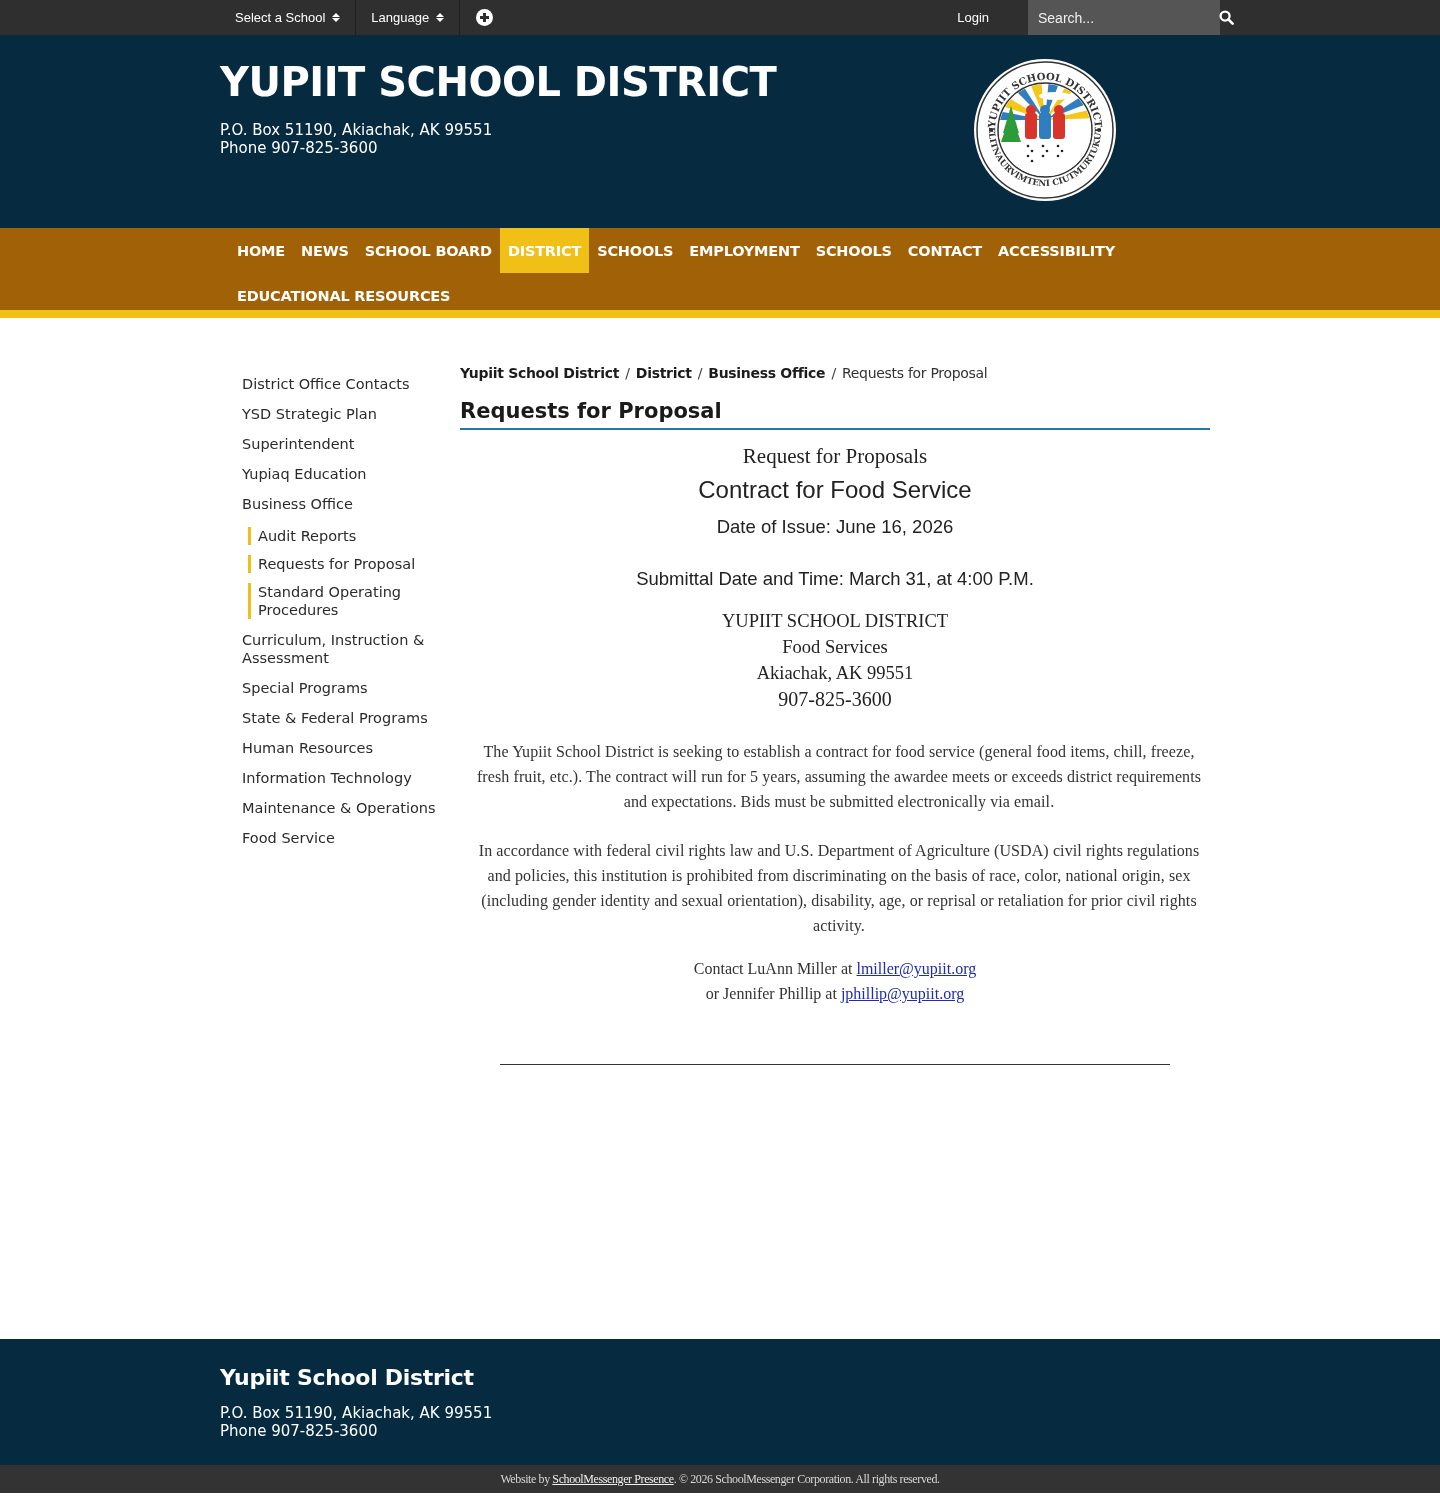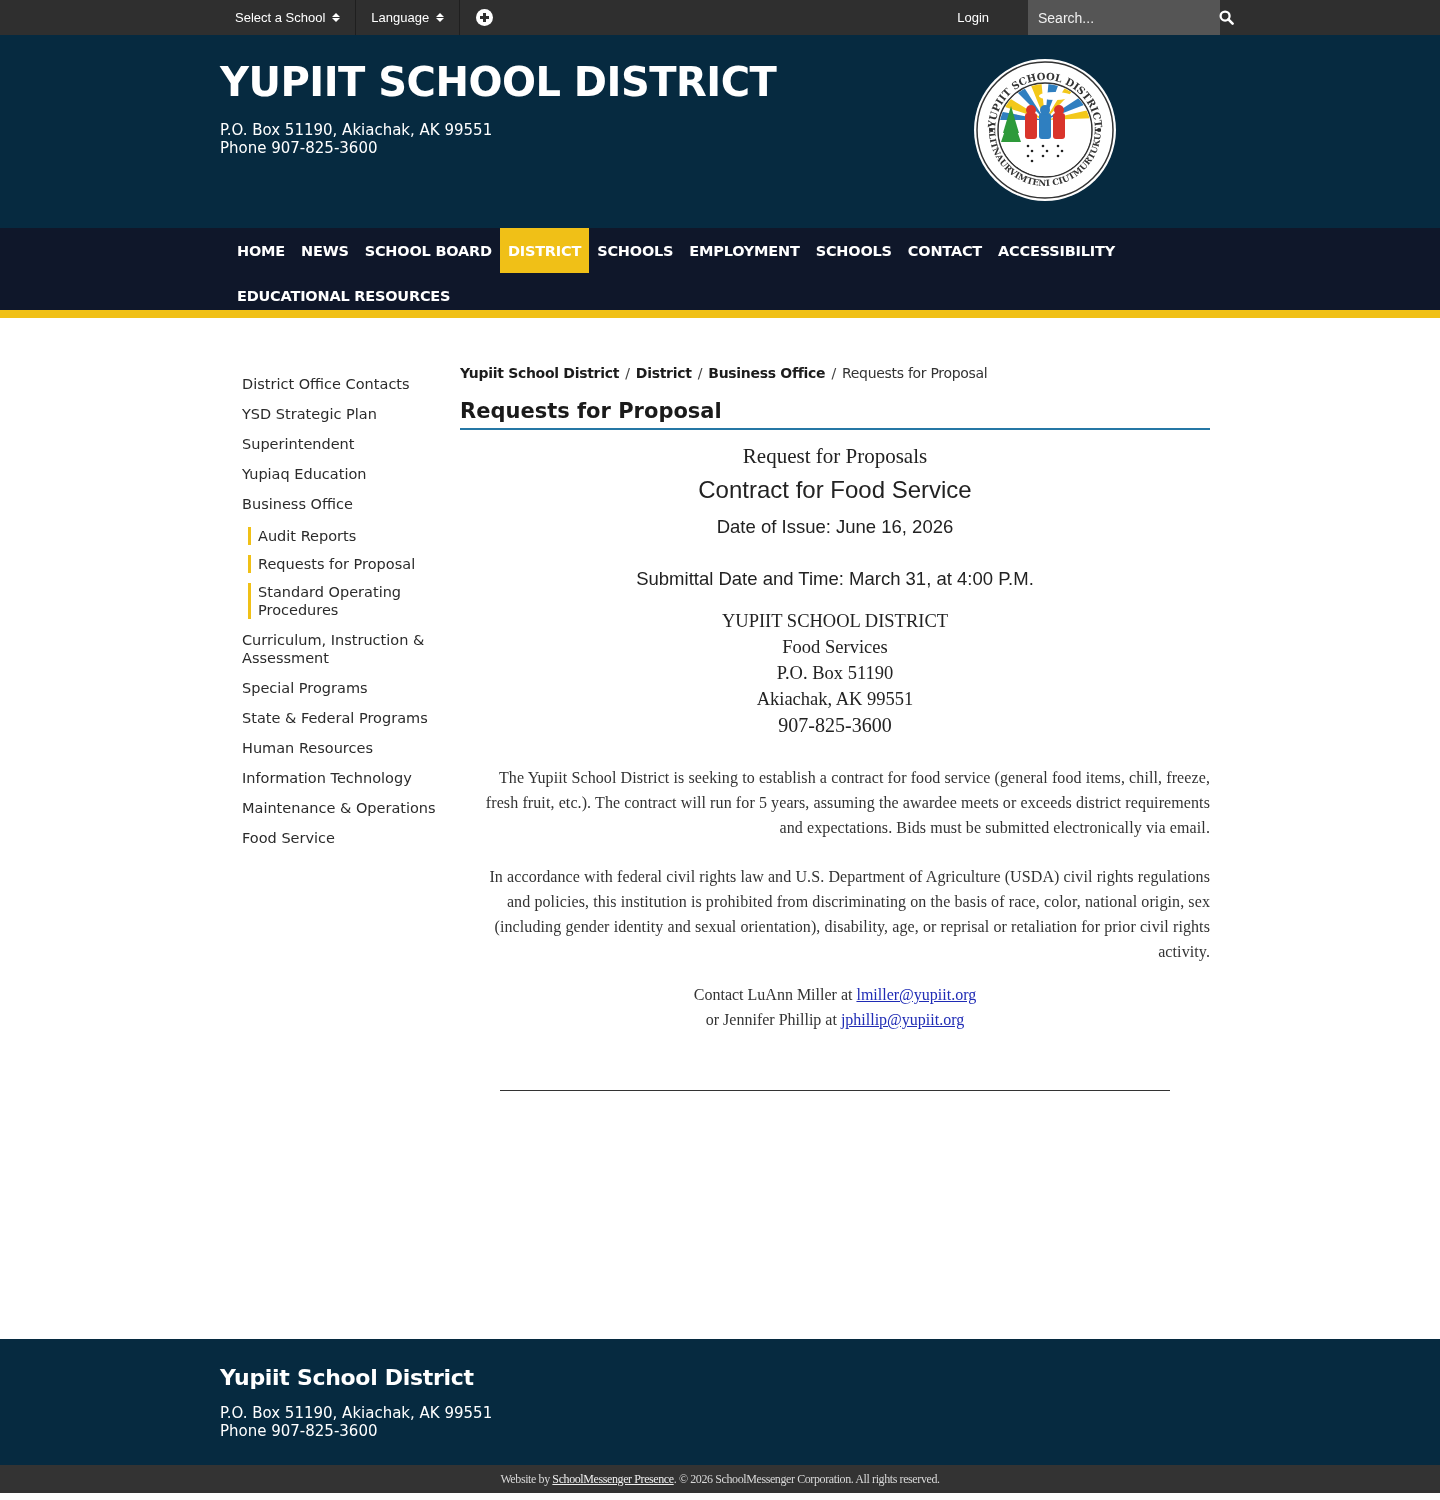--- a/index.html
+++ b/index.html
@@ -27,21 +27,21 @@
   .tb-search .search-btn { width: 20px; height: 20px; display: flex; align-items: center; justify-content: center; cursor: pointer; }
 
   
   .header { height: 193px; background: #062a40; position: relative; }
   .header-inner { position: absolute; left: 220px; top: 0; width: 1000px; height: 193px; }
   .site-title { position: absolute; left: 0; top: 24px; color: #fff; font-family: "DejaVu Sans", sans-serif; font-weight: bold; font-size: 40px; letter-spacing: -0.5px; }
   .header-addr { position: absolute; left: 0; top: 86px; color: #fff; font-size: 15px; line-height: 18px; font-family: "DejaVu Sans", sans-serif; }
   .seal { position: absolute; left: 753px; top: 23px; width: 144px; height: 144px; }
 
   
-  .mainnav { background: #0f172a; height: 90px; border-bottom: 8px solid #f0c017; position: relative; }
+  .mainnav { background: #a16207; height: 90px; border-bottom: 8px solid #f0c017; position: relative; }
   .mainnav-inner { position: absolute; left: 229px; top: 0; width: 1000px; display: flex; flex-wrap: wrap; }
   .nav-item { height: 45px; padding: 0 8px; display: flex; align-items: center; color: #fff; font-family: "DejaVu Sans", sans-serif; font-weight: bold; font-size: 14.5px; letter-spacing: -0.2px; cursor: pointer; }
   .nav-item.active { background: #f0c017; }
 
   
   .content { position: relative; height: 1021px; }
   .sidebar { position: absolute; left: 242px; top: 57px; width: 200px; font-family: "DejaVu Sans", sans-serif; font-size: 14.5px; color: #2b2b2b; }
   .side-item { line-height: 18px; margin-bottom: 12px; cursor: pointer; }
   .side-sub { border-left: 3px solid #f0c017; padding-left: 7px; margin-left: 6px; line-height: 18px; margin-bottom: 12px; cursor: pointer; }
   .side-sub + .side-sub { margin-top: -2px; }
@@ -55,21 +55,21 @@
 
   .doc { text-align: center; color: #222; }
   .bid { margin-top: 26px; font-family: "DejaVu Sans", sans-serif; font-size: 14px; color: #333; }
   .rfp { margin-top: 14px; font-family: "Liberation Serif", serif; font-size: 21px; color: #222; }
   .contract { margin-top: 7px; font-family: "Liberation Sans", sans-serif; font-size: 24px; color: #222; }
   .issue { margin-top: 12px; font-family: "Liberation Sans", sans-serif; font-size: 18.5px; color: #222; }
   .submittal { margin-top: 30px; font-family: "Liberation Sans", sans-serif; font-size: 18.5px; color: #222; }
   .addr-block { margin-top: 18px; font-family: "Liberation Serif", serif; font-size: 18.5px; line-height: 26px; color: #222; }
   .addr-block .phone { font-size: 20px; line-height: 26px; }
 
-  .para { text-align: right; padding-left: 8px; margin-top: 27px; font-family: "Liberation Serif", serif; font-size: 16px; line-height: 25px; color: #333; letter-spacing: 0.1px; }
+  .para { text-align: center; padding-left: 8px; margin-top: 27px; font-family: "Liberation Serif", serif; font-size: 16px; line-height: 25px; color: #333; letter-spacing: 0.1px; }
   .para + .para { margin-top: 24px; }
   .contact { margin-top: 18px; font-family: "Liberation Serif", serif; font-size: 16px; line-height: 25px; color: #333; }
   .contact a { color: #1f2bb5; text-decoration: underline; cursor: pointer; }
   .hr { margin: 58px auto 0; width: 670px; height: 1px; background: #333; }
 
   
   .footer { height: 126px; background: #062a40; position: relative; }
   .footer-name { position: absolute; left: 220px; top: 26px; color: #fff; font-family: "DejaVu Sans", sans-serif; font-weight: bold; font-size: 22px; letter-spacing: -0.3px; }
   .footer-addr { position: absolute; left: 220px; top: 65px; color: #fff; font-family: "DejaVu Sans", sans-serif; font-size: 15px; line-height: 18px; }
   .subfooter { height: 28px; background: #333333; display: flex; align-items: center; justify-content: center; color: #d8d8d8; font-family: Liberation Serif, serif; font-size: 12px; letter-spacing: -0.4px; }
@@ -224,21 +224,20 @@
 
     <div class="doc">
       <div class="rfp">Request for Proposals</div>
       <div class="contract">Contract for Food Service</div>
       <div class="issue">Date of Issue: June 16, 2026</div>
       <div class="submittal">Submittal Date and Time: March 31, at 4:00 P.M.</div>
 
       <div class="addr-block">
         <div>YUPIIT SCHOOL DISTRICT</div>
         <div>Food Services</div>
-        <div>P.O. Box 51190</div>
         <div>Akiachak, AK 99551</div>
         <div class="phone">907-825-3600</div>
       </div>
 
       <p class="para">The Yupiit School District is seeking to establish a contract for food service (general food items,  chill, freeze, fresh fruit, etc.). The contract will run for 5 years, assuming the awardee meets or exceeds district requirements and expectations. Bids must be submitted electronically via email.</p>
       <p class="para">In accordance with federal civil rights law and U.S. Department of Agriculture (USDA) civil rights regulations and policies, this institution is prohibited from discriminating on the basis of race, color, national origin, sex (including gender identity and sexual orientation), disability, age, or reprisal or retaliation for prior civil rights activity.</p>
 
       <div class="contact">
         <div>
           <span>Contact LuAnn Miller at </span><a>lmiller@yupiit.org</a>

